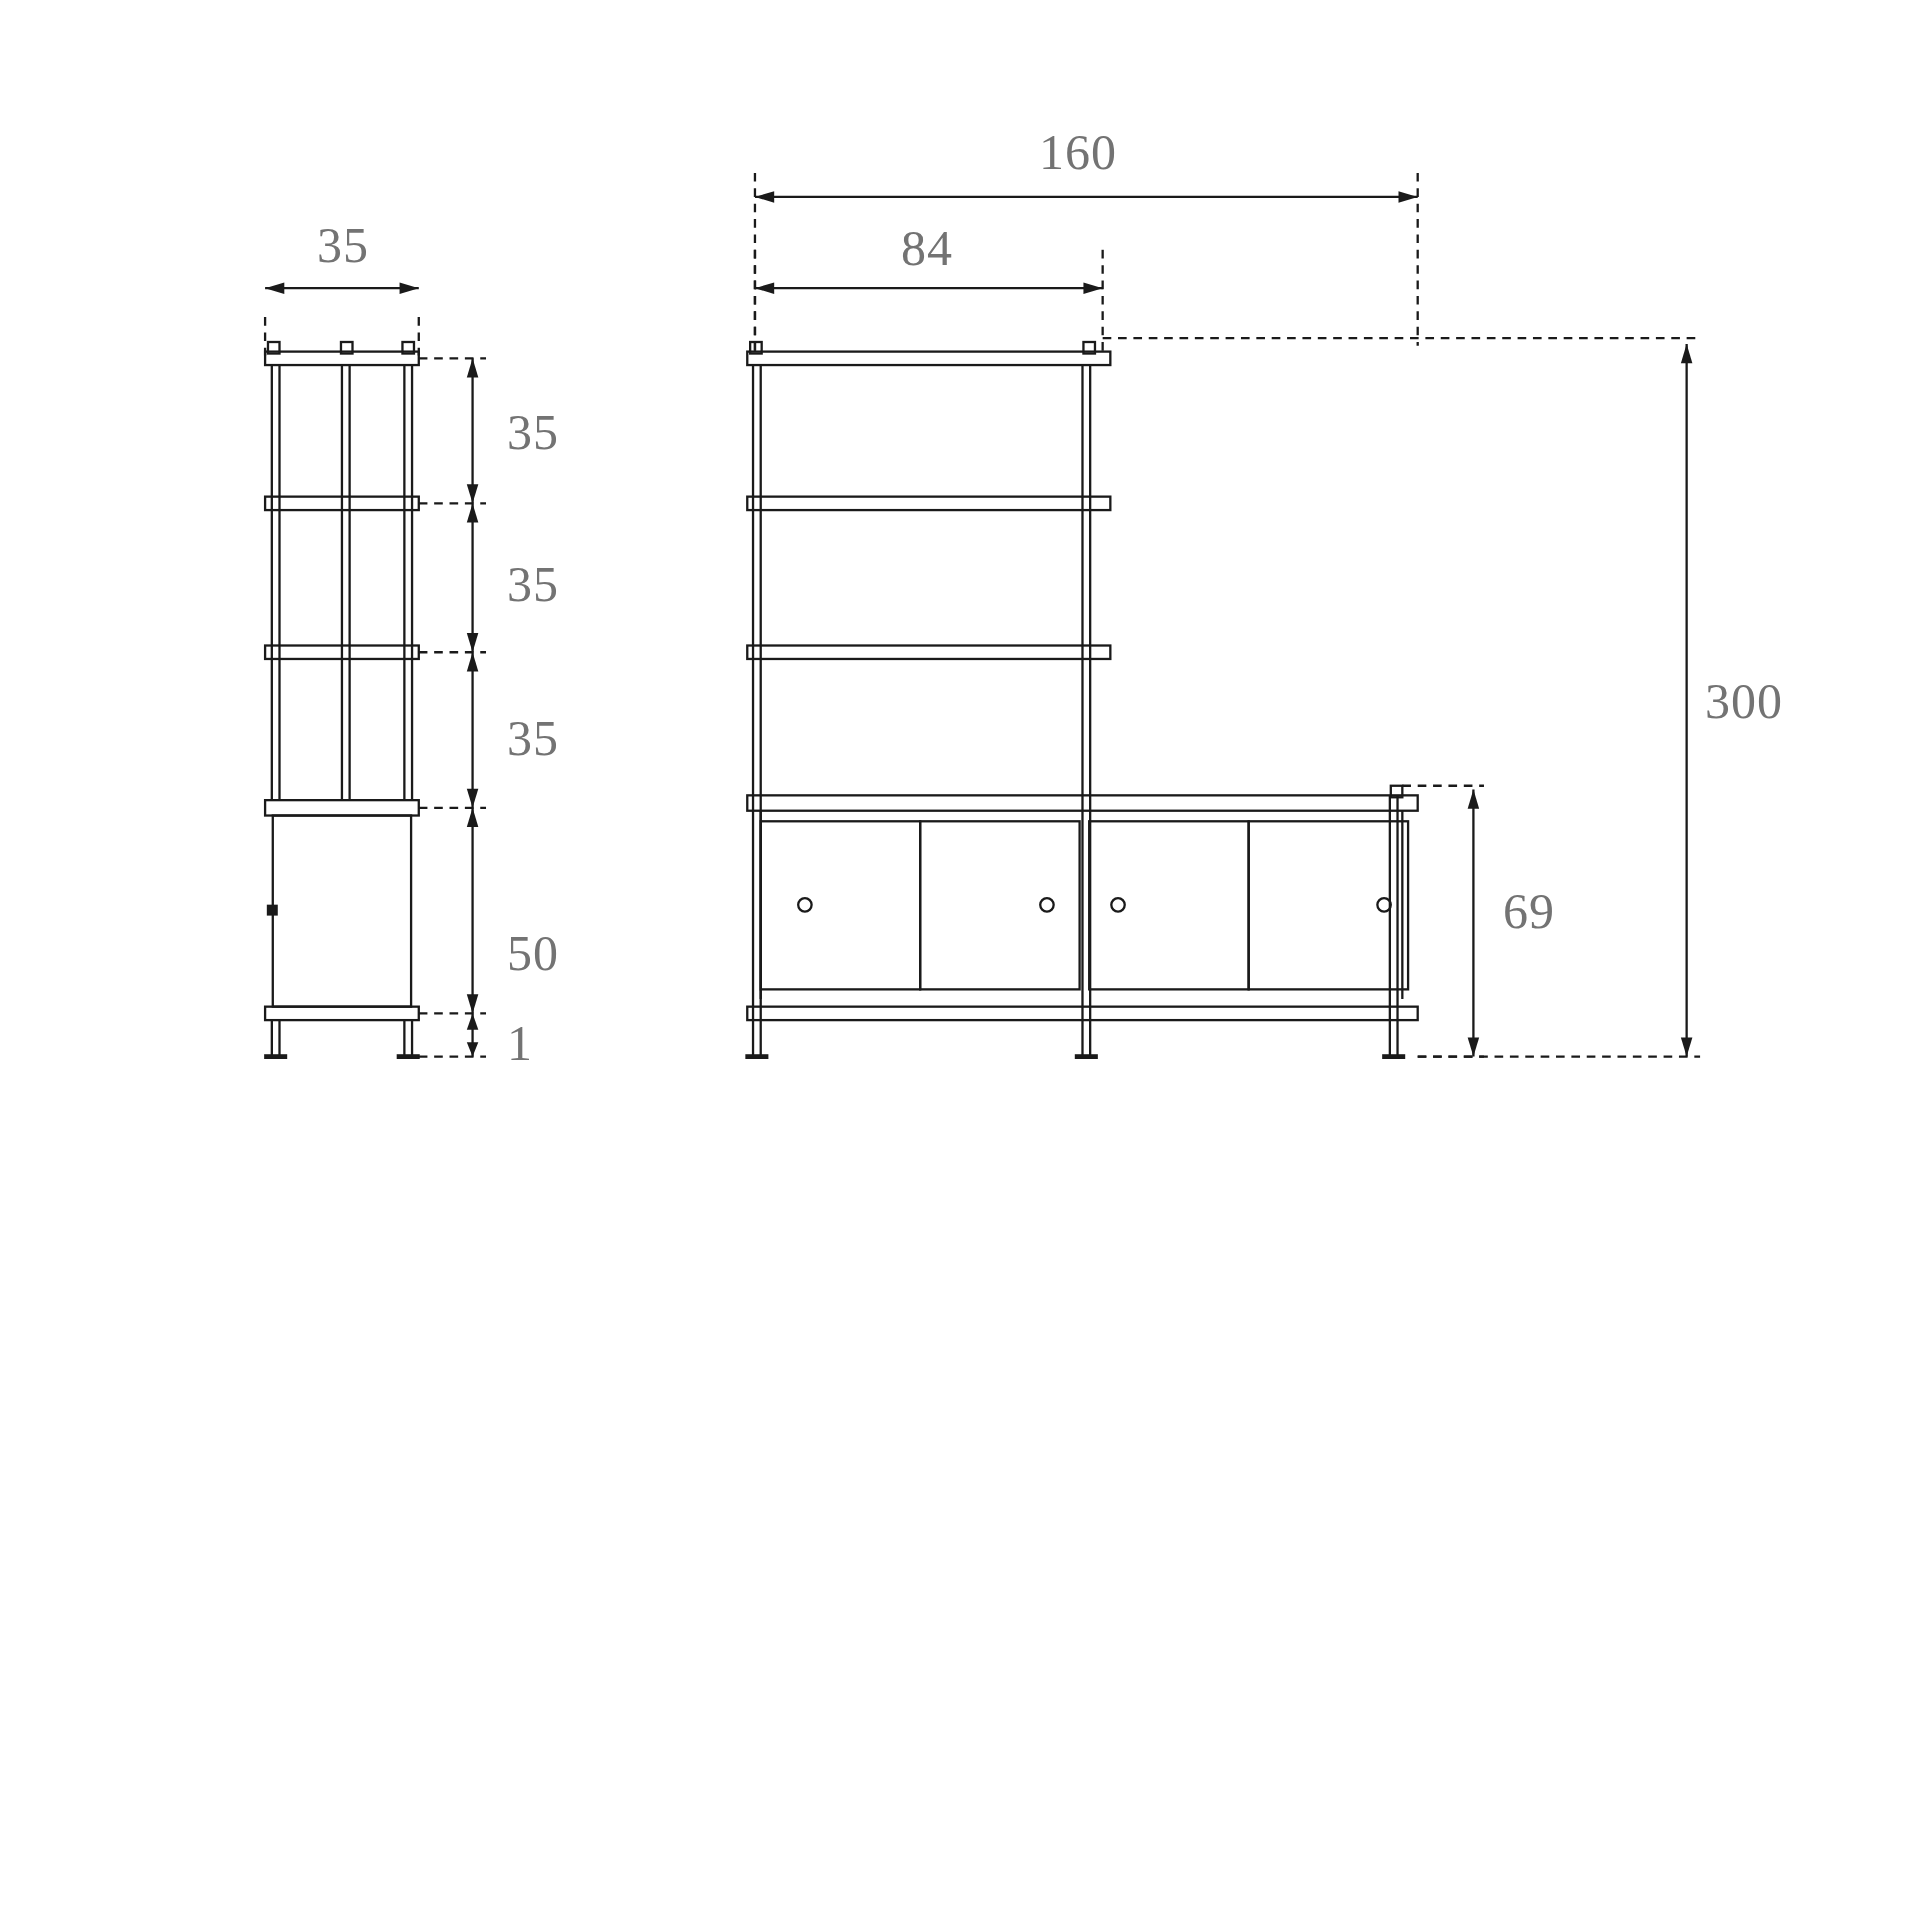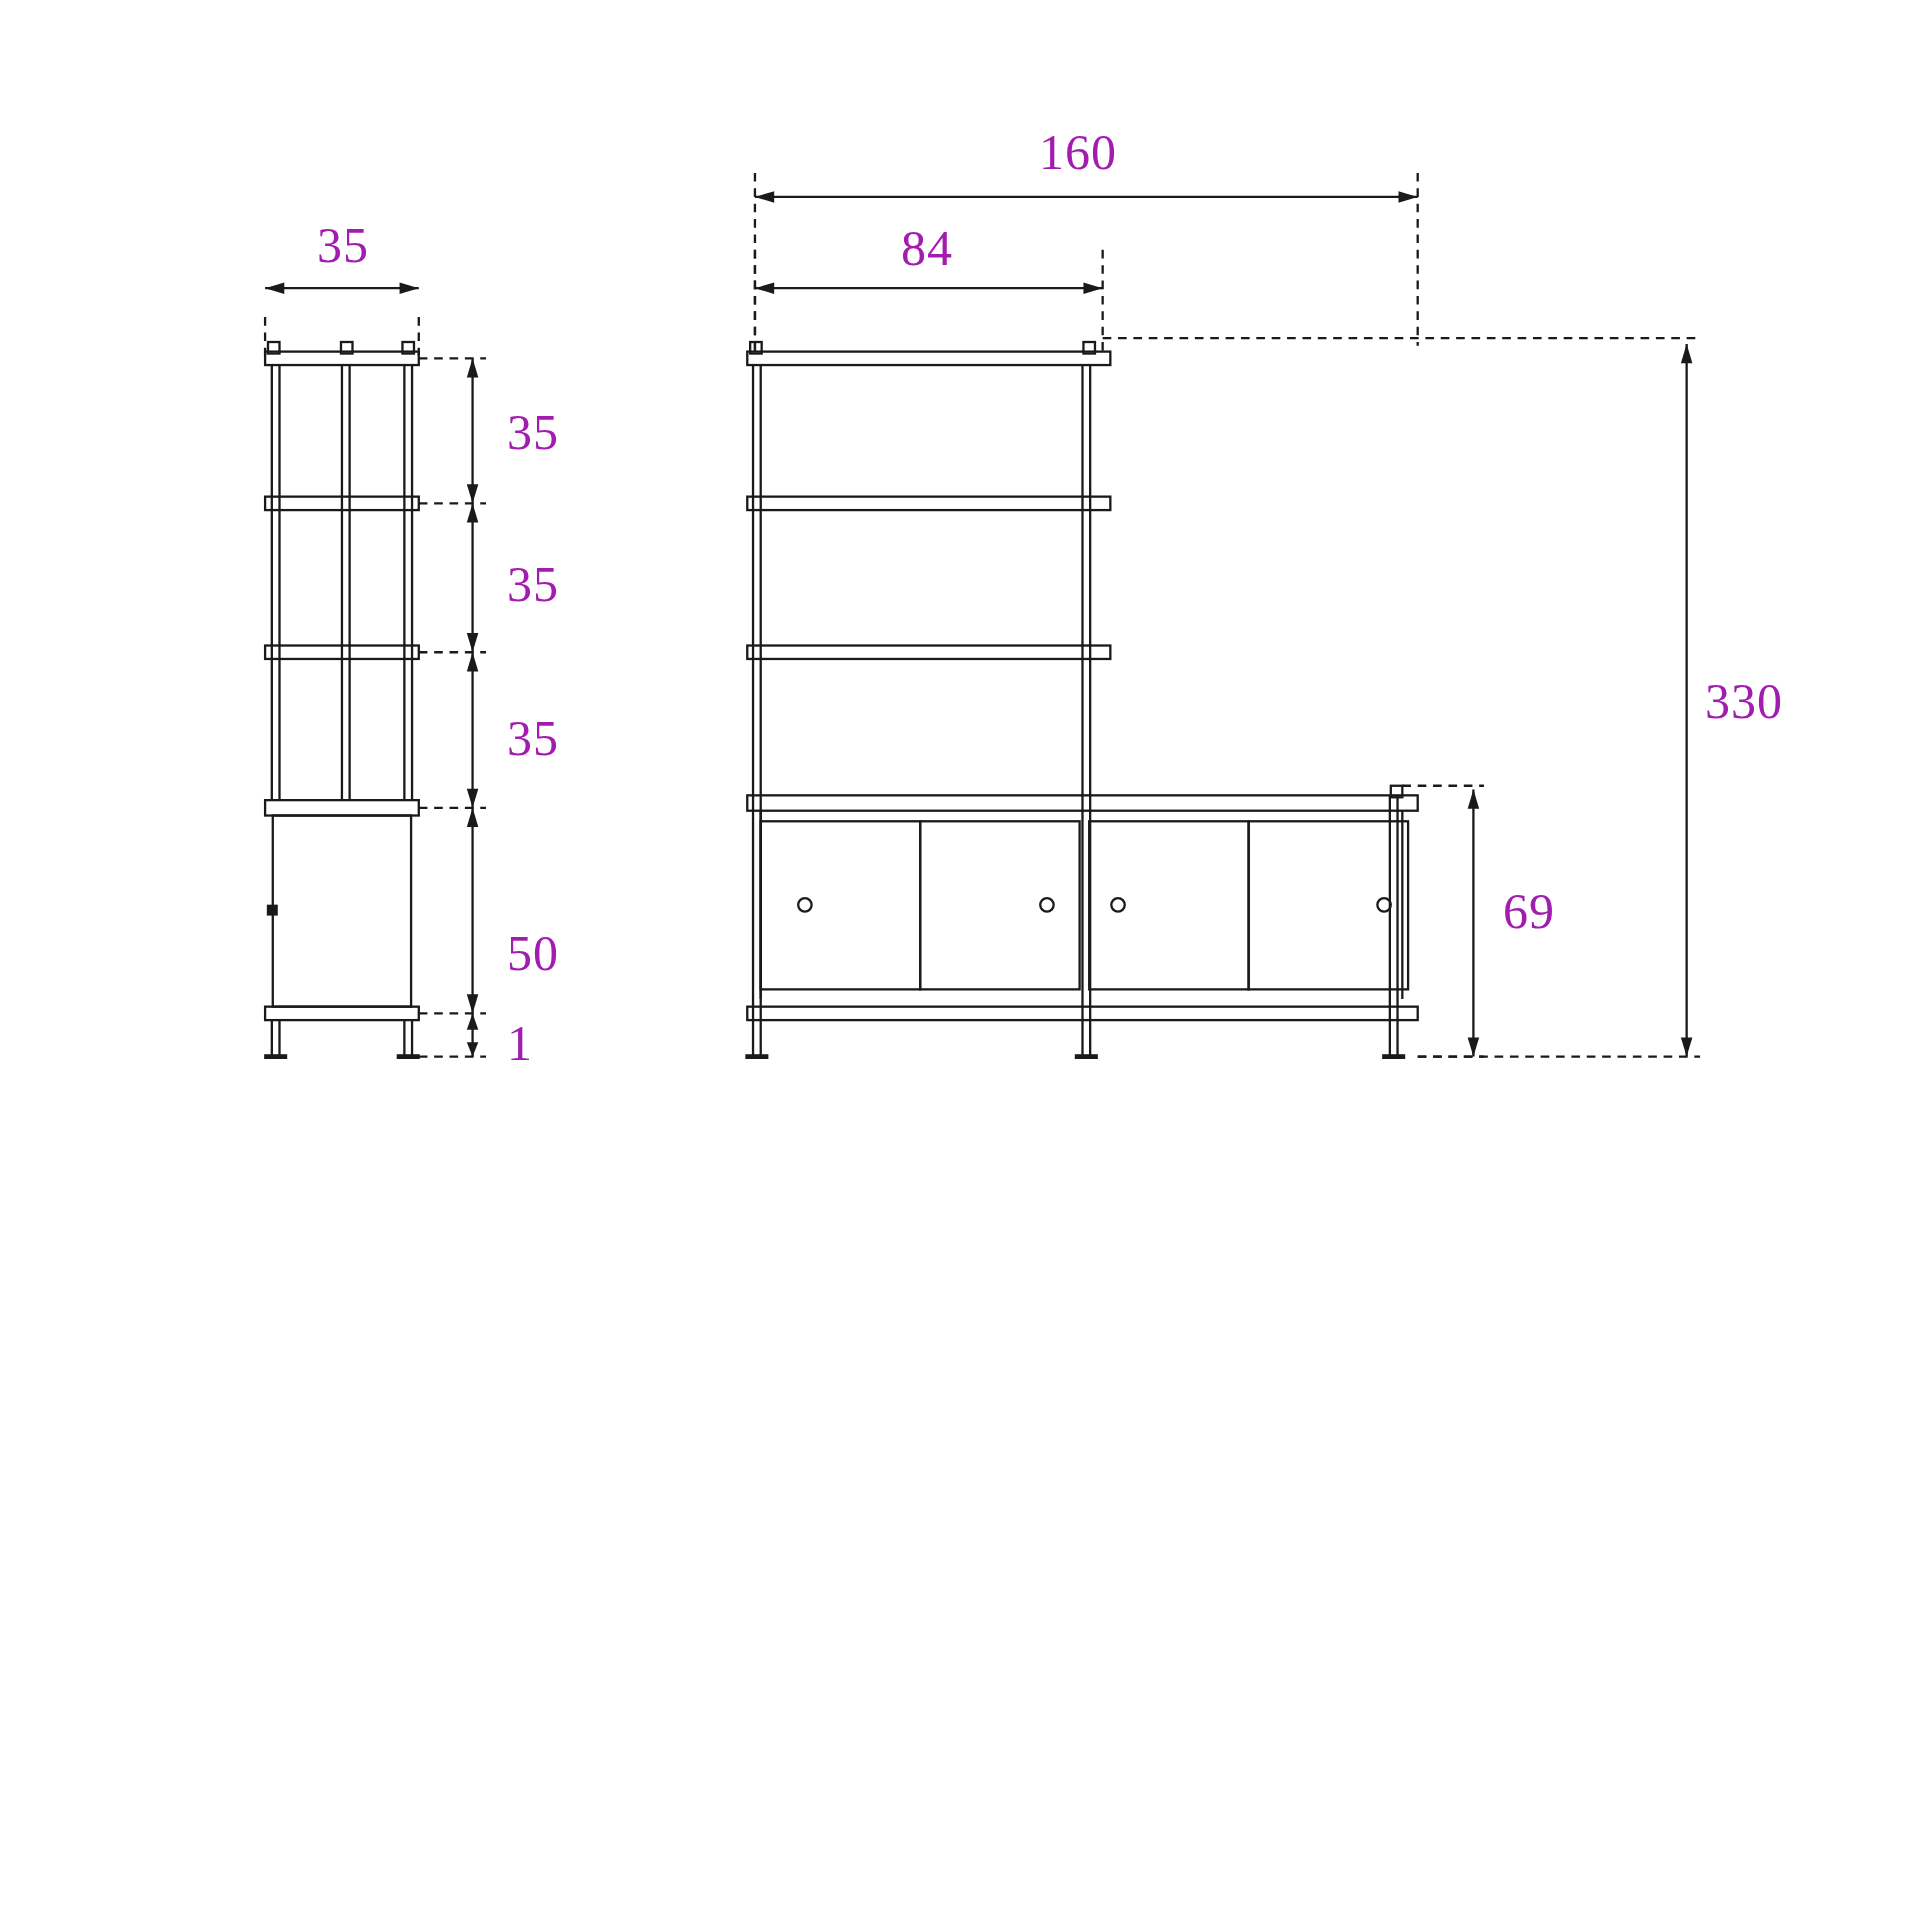--- a/index.html
+++ b/index.html
@@ -23,21 +23,21 @@
     position: absolute;
     top: 0;
     left: 0;
     width: 1921px;
     height: 1924px;
   }
   .dim-label {
     position: absolute;
     font-family: "Liberation Serif", serif;
     font-size: 50px;
-    color: #a21caf;
+    color: #737373;
     white-space: nowrap;
     letter-spacing: 1px;
   }
 </style>
 </head>
 <body>
 
 <div id="canvas">
 
   <svg class="drawing" viewBox="0 0 2000 2003">
@@ -195,18 +195,18 @@
   <div class="dim-label" style="left:507px; top:709px;">35</div>
 
   <div class="dim-label" style="left:507px; top:884px;margin-top:40px;">50</div>
 
   <div class="dim-label" style="left:507px; top:1014px;">1</div>
 
   <div class="dim-label" style="left:1039px; top:123px;">160</div>
 
   <div class="dim-label" style="left:901px; top:219px;">84</div>
 
-  <div class="dim-label" style="left:1705px; top:672px;">330</div>
+  <div class="dim-label" style="left:1705px; top:672px;">300</div>
 
   <div class="dim-label" style="left:1503px; top:882px;">69</div>
 
 </div>
 
 
 </body></html>

